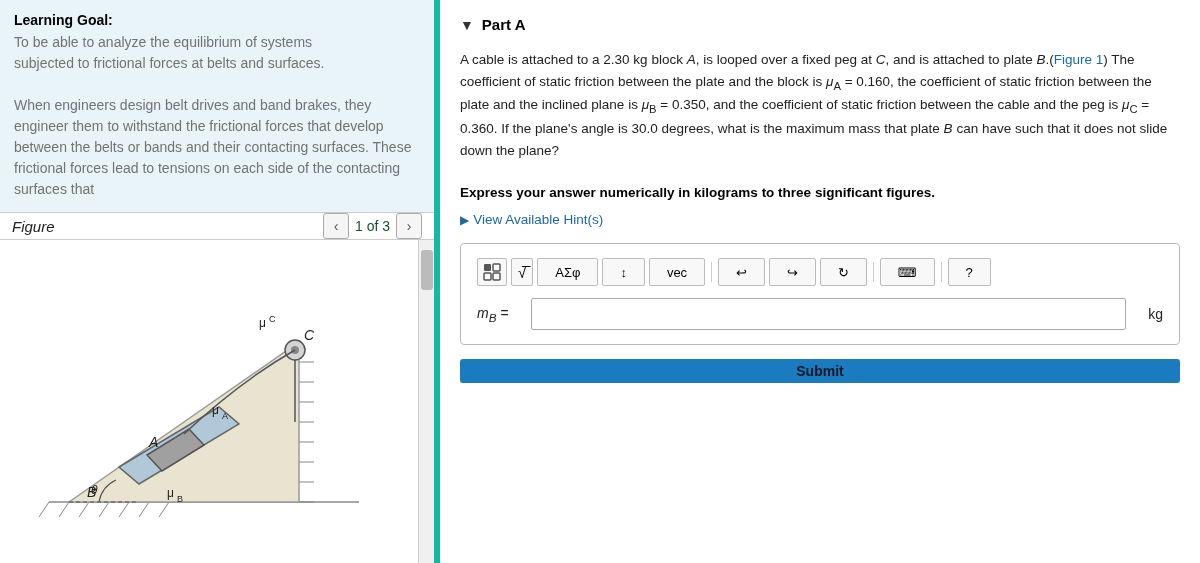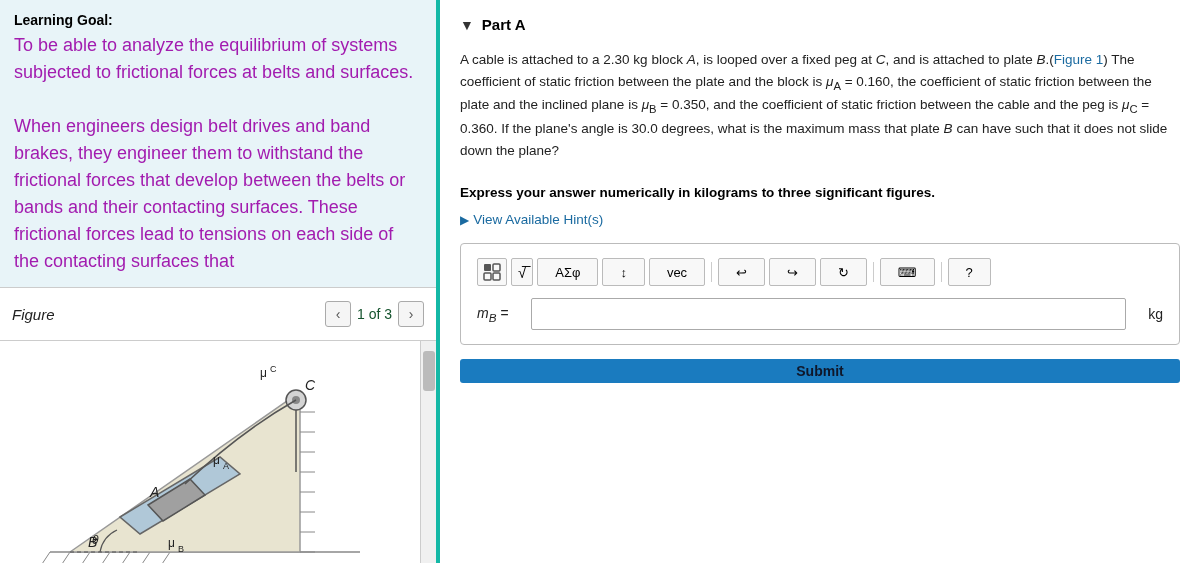--- a/index.html
+++ b/index.html
@@ -11,48 +11,48 @@
       height: 563px;
       overflow: hidden;
     }
 
     
     .left-panel {
       width: 440px;
       min-width: 440px;
       display: flex;
       flex-direction: column;
-      border-right: 4px solid #14b8a6;
+      border-right: 6px solid #14b8a6;
       height: 100%;
     }
 
     .learning-goal-section {
       background: #e8f4f8;
       padding: 12px 14px;
       border-bottom: 1px solid #ccc;
       flex-shrink: 0;
     }
 
     .learning-goal-title {
       font-weight: bold;
       font-size: 14px;
       margin-bottom: 4px;
     }
 
     .learning-goal-text {
-      font-size: 18px;
+      font-size: 14px;
       line-height: 1.5;
-      color: #a21caf;
+      color: #737373;
     }
 
     .figure-nav {
       display: flex;
       align-items: center;
       justify-content: space-between;
-      padding: 13px 12px;
+      padding: 0 12px;
       border-bottom: 1px solid #ccc;
       flex-shrink: 0;
       background: #fff;
     }
 
     .figure-label {
       font-style: italic;
       font-size: 15px;
       font-weight: normal;
       color: #222;

